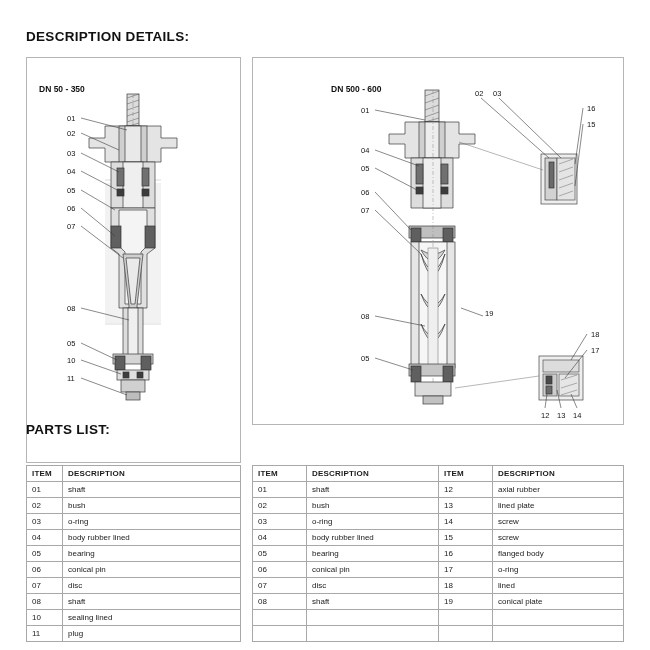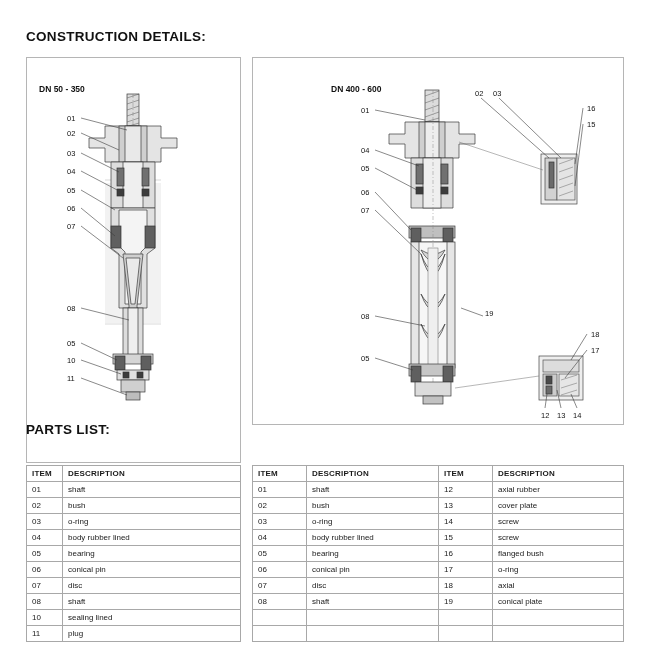--- a/index.html
+++ b/index.html
@@ -76,21 +76,21 @@
   #table-right { position: absolute; left: 252px; top: 465px; width: 372px; }
   #table-left col.c-item { width: 36px; }
   #table-right col.c-item { width: 54px; }
   #table-right col.c-desc { width: 132px; }
 </style>
 </head>
 <body>
 
 <div class="page">
 
-  <div class="section-title" id="title-construction">CONSTRUCTION DETAILS:</div>
+  <div class="section-title" id="title-construction">DESCRIPTION DETAILS:</div>
 
   <div class="panel" id="panel-left">
     <div class="panel-label" style="left:12px; top:26px;">DN 50 - 350</div>
 
     <svg class="svgwrap" width="215" height="368" viewBox="0 0 215 368">
       <g stroke="#3a3a3a" fill="none" stroke-width="0.7">
 
         <rect x="78" y="125" width="56" height="140" fill="#f2f2f2" stroke="none"></rect>
         <line x1="78" y1="122" x2="134" y2="122" stroke="#c0c0c0" stroke-width="0.6"></line>
         <line x1="78" y1="266" x2="134" y2="266" stroke="#c0c0c0" stroke-width="0.6"></line>
@@ -166,21 +166,21 @@
         <text x="40" y="171">07</text>
         <text x="40" y="253">08</text>
         <text x="40" y="288">05</text>
         <text x="40" y="305">10</text>
         <text x="40" y="323">11</text>
       </g>
     </svg>
   </div>
 
   <div class="panel" id="panel-right">
-    <div class="panel-label" style="left:78px; top:26px;">DN 400 - 600</div>
+    <div class="panel-label" style="left:78px; top:26px;">DN 500 - 600</div>
 
     <svg class="svgwrap" width="372" height="368" viewBox="0 0 372 368">
       <g stroke="#3a3a3a" fill="none" stroke-width="0.7">
 
         <rect x="172" y="32" width="14" height="32" fill="#dcdcdc"></rect>
         <g stroke="#4a4a4a" stroke-width="0.45">
           <line x1="172" y1="38" x2="186" y2="33"></line>
           <line x1="172" y1="45" x2="186" y2="40"></line>
           <line x1="172" y1="52" x2="186" y2="47"></line>
           <line x1="172" y1="59" x2="186" y2="54"></line>
@@ -372,51 +372,51 @@
         <tr>
           <td>01</td>
           <td>shaft</td>
           <td>12</td>
           <td>axial rubber</td>
         </tr>
         <tr>
           <td>02</td>
           <td>bush</td>
           <td>13</td>
-          <td>cover plate</td>
+          <td>lined plate</td>
         </tr>
         <tr>
           <td>03</td>
           <td>o-ring</td>
           <td>14</td>
           <td>screw</td>
         </tr>
         <tr>
           <td>04</td>
           <td>body rubber lined</td>
           <td>15</td>
           <td>screw</td>
         </tr>
         <tr>
           <td>05</td>
           <td>bearing</td>
           <td>16</td>
-          <td>flanged bush</td>
+          <td>flanged body</td>
         </tr>
         <tr>
           <td>06</td>
           <td>conical pin</td>
           <td>17</td>
           <td>o-ring</td>
         </tr>
         <tr>
           <td>07</td>
           <td>disc</td>
           <td>18</td>
-          <td>axial</td>
+          <td>lined</td>
         </tr>
         <tr>
           <td>08</td>
           <td>shaft</td>
           <td>19</td>
           <td>conical plate</td>
         </tr>
         <tr>
           <td></td>
           <td></td>

